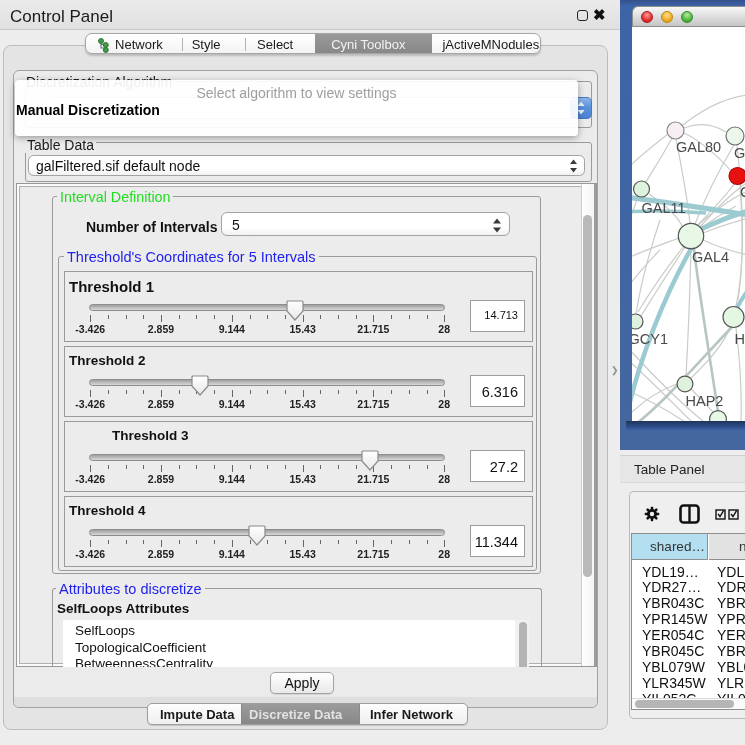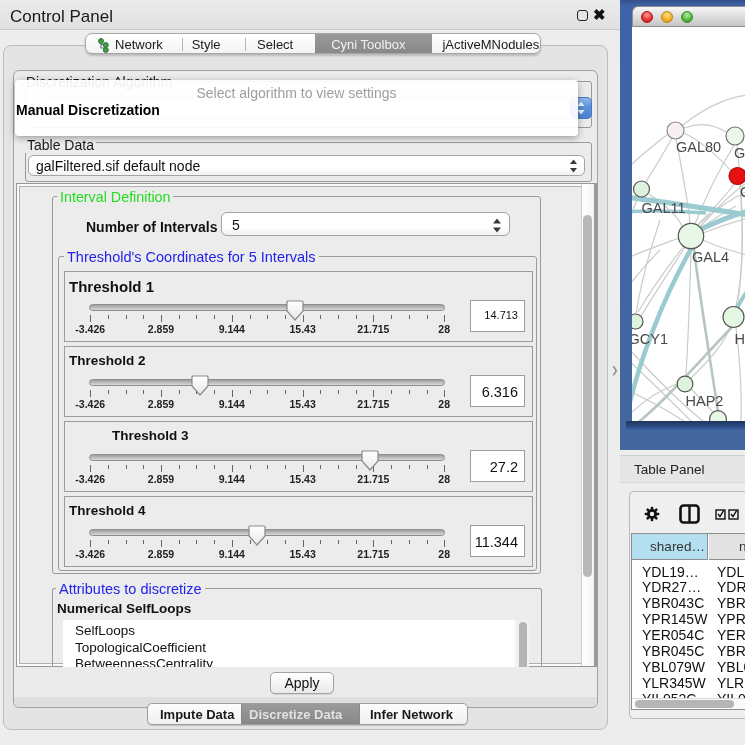--- a/index.html
+++ b/index.html
@@ -245,21 +245,21 @@
         </linearGradient>
       </defs>
     </svg>
     <div class="abs" style="left:470px;top:525px;width:55px;height:32px;background:#fff;border:1px solid #9d9d9d;">
       <div style="position:absolute;right:6px;top:8px;font-size:14.5px;color:#111;">11.344</div>
     </div>
   </div>
 
 <div class="abs" style="left:52px;top:588px;width:490px;height:79px;border:1px solid #9a9a9a;border-top-left-radius:3px;border-top-right-radius:3px;border-bottom:none;"></div>
 <div class="abs" style="left:56px;top:581px;font-size:14.5px;color:#2222ee;background:#ececec;padding:0 3px;">Attributes to discretize</div>
-<div class="abs" style="left:57px;top:601px;font-size:13.5px;font-weight:bold;color:#111;">Numerical SelfLoops</div>
+<div class="abs" style="left:57px;top:601px;font-size:13.5px;font-weight:bold;color:#111;">SelfLoops Attributes</div>
 <div class="abs" style="left:63px;top:620px;width:452px;height:47px;background:#ffffff;overflow:hidden;">
   <div class="abs" style="left:12px;top:3px;font-size:13.5px;color:#111;">SelfLoops</div>
   <div class="abs" style="left:12px;top:19.5px;font-size:13.5px;color:#111;">TopologicalCoefficient</div>
   <div class="abs" style="left:12px;top:36px;font-size:13.5px;color:#111;">BetweennessCentrality</div>
 </div>
 <div class="abs" style="left:515px;top:620px;width:14px;height:47px;background:#f1f1f1;"></div>
 <div class="abs" style="left:518.5px;top:622px;width:8.5px;height:45px;background:#b4b4b4;border-radius:4px 4px 0 0;"></div>
 
 <div class="abs" style="left:14px;top:697px;width:583px;height:10px;background:#dedede;border-radius:0 0 6px 6px;"></div>
 

